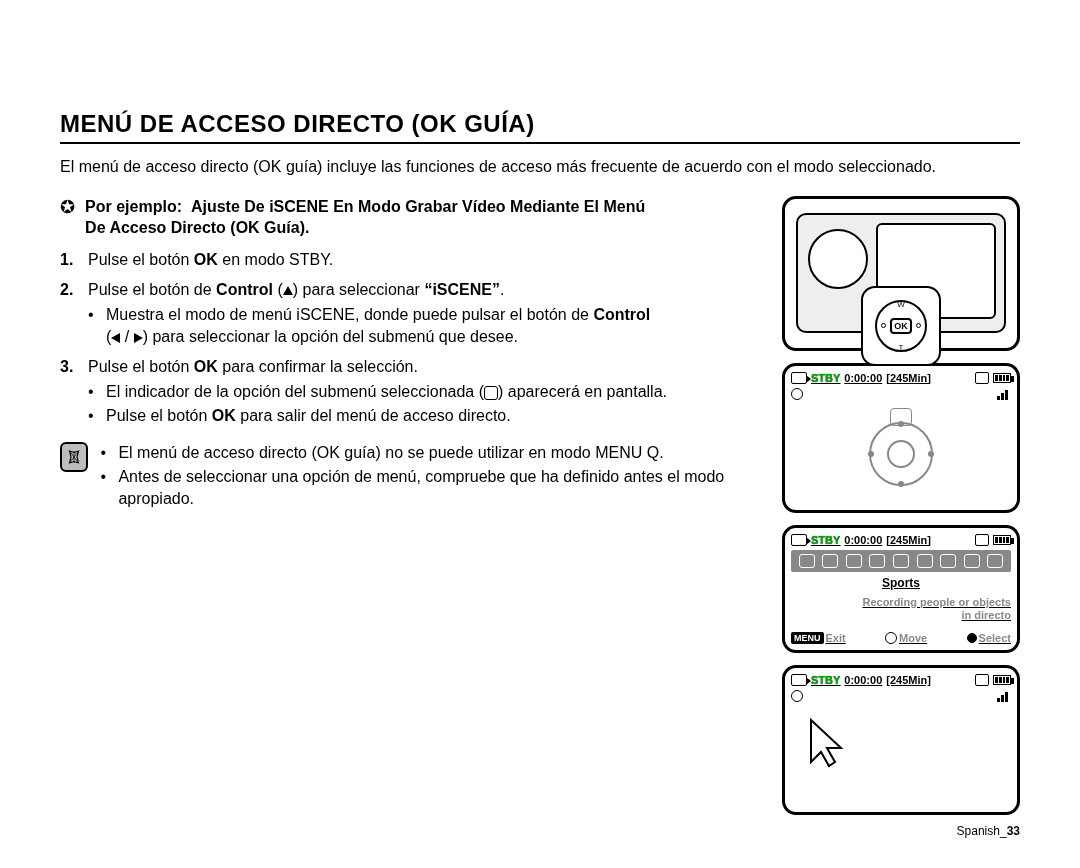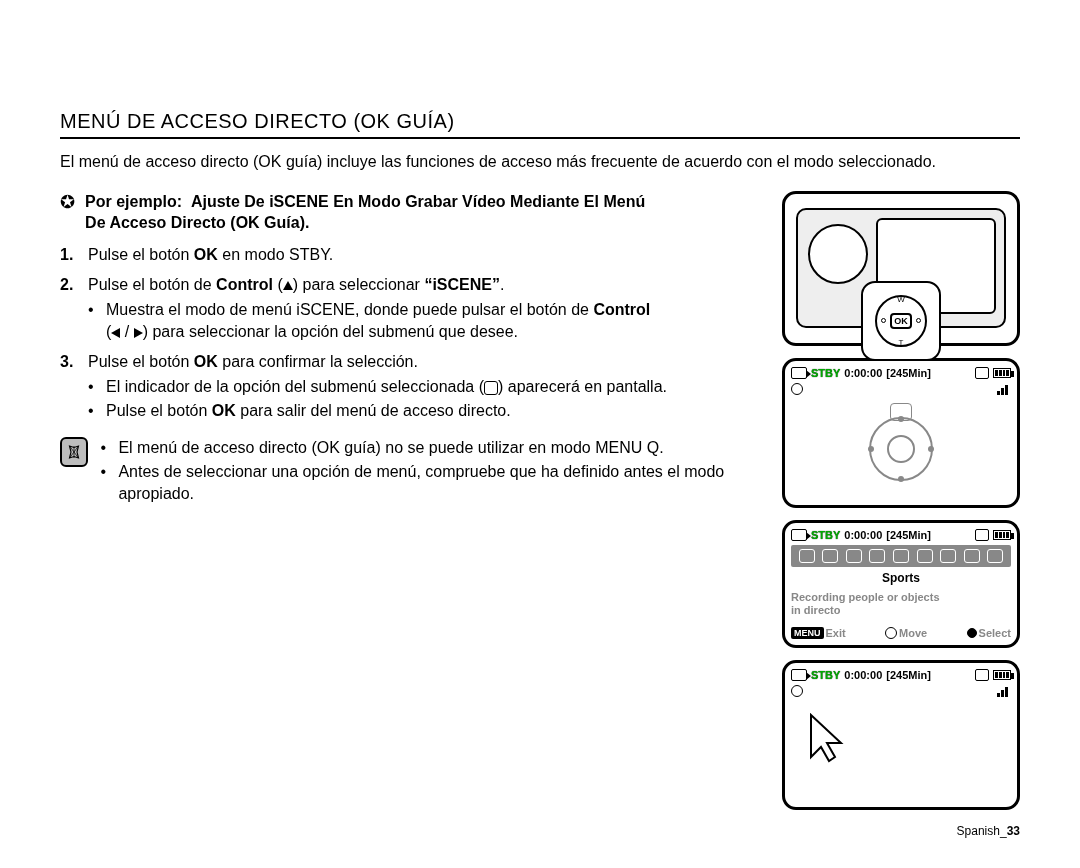--- a/index.html
+++ b/index.html
@@ -1,19 +1,19 @@
 <!DOCTYPE html>
 <html><head>
 <meta charset="utf-8">
 <style>
 * { box-sizing: border-box; margin: 0; padding: 0; }
 html, body { width: 1080px; height: 868px; background: #fff; font-family: Arial, Helvetica, sans-serif; color: #000; }
 .page { width: 1080px; height: 868px; position: relative; padding: 110px 60px 40px 60px; }
 .title-row { border-bottom: 2px solid #000; margin-bottom: 12px; }
-.title { font-size: 20px; font-weight: normal; letter-spacing: 0.5px; padding-bottom: 4px; }
+.title { font-size: 24px; font-weight: bold; letter-spacing: 0.5px; padding-bottom: 4px; }
 .intro { font-size: 16px; line-height: 1.35; margin-bottom: 18px; max-width: 930px; }
 .cols { display: flex; gap: 20px; }
 .left { flex: 1 1 auto; max-width: 715px; }
 .right { flex: 0 0 238px; display: flex; flex-direction: column; gap: 12px; }
 .example-row { display: flex; gap: 10px; margin-bottom: 10px; }
 .dia { font-size: 18px; line-height: 1; margin-top: 2px; }
 .ex-label { font-weight: bold; }
 .ex-text { font-weight: bold; font-size: 16px; line-height: 1.35; }
 .ex-sub { font-weight: bold; font-size: 16px; line-height: 1.35; margin-left: 0; }
 ol.steps { list-style: none; counter-reset: step; padding-left: 0; margin-left: 0; }
@@ -40,21 +40,21 @@
 .cam-screen { position:absolute; right:8px; top:8px; width:120px; height:96px; border:2px solid #000; border-radius:6px; background:#fff; }
 .cam-lens { position:absolute; left:10px; top:14px; width:60px; height:60px; border:2px solid #000; border-radius:50%; background:#fff; }
 .ok-pad { position:absolute; left:50%; bottom:-18px; transform:translateX(-50%); width:80px; height:80px; background:#fff; border:2px solid #000; border-radius:14px; display:flex; align-items:center; justify-content:center; }
 .ok-circle { width:52px; height:52px; border:2px solid #000; border-radius:50%; display:flex; align-items:center; justify-content:center; position:relative; }
 .ok-btn { width:22px; height:16px; border:2px solid #000; border-radius:4px; font-size:9px; display:flex; align-items:center; justify-content:center; font-weight:bold; }
 .ok-w { position:absolute; top:-2px; font-size:8px; }
 .ok-t { position:absolute; bottom:-2px; font-size:8px; }
 .ok-dot-l { position:absolute; left:4px; width:5px; height:5px; border:1.5px solid #000; border-radius:50%; }
 .ok-dot-r { position:absolute; right:4px; width:5px; height:5px; border:1.5px solid #000; border-radius:50%; }
 
-.lcd { width:238px; border:3px solid #000; border-radius:14px; background:#fff; padding:6px; display:flex; flex-direction:column; }
+.lcd { width:238px; border:3px solid #000; border-radius:14px; background:#fff; padding:6px; display:flex; flex-direction:column;text-decoration:underline; }
 .lcd .bar { display:flex; align-items:center; gap:4px; font-size:11px; font-weight:bold; margin-bottom:4px; }
 .vid-ico { width:16px; height:12px; border:1.5px solid #000; border-radius:2px; background:#fff; position:relative; }
 .vid-ico::after { content:""; position:absolute; right:-5px; top:2px; border-top:4px solid transparent; border-bottom:4px solid transparent; border-left:5px solid #000; }
 .stby { color:#0a0; font-weight:bold; text-shadow: 0 0 1px #000; }
 .card-ico { width:14px; height:12px; border:1.5px solid #000; border-radius:2px; }
 .batt { width:18px; height:10px; border:1.5px solid #000; position:relative; display:inline-block; }
 .batt::after { content:""; position:absolute; right:-4px; top:2px; width:3px; height:6px; background:#000; }
 .batt-fill { display:flex; gap:1px; padding:1px; height:100%; }
 .batt-fill span { flex:1; background:#000; }
 .check { width:14px; height:12px; display:inline-flex; align-items:flex-end; gap:1px; }
@@ -68,21 +68,21 @@
 .ring .dot { position:absolute; width:6px; height:6px; background:#888; border-radius:50%; }
 .ring .dup{top:-3px; left:50%; transform:translateX(-50%);} 
 .ring .ddn{bottom:-3px; left:50%; transform:translateX(-50%);} 
 .ring .dlf{left:-3px; top:50%; transform:translateY(-50%);} 
 .ring .drt{right:-3px; top:50%; transform:translateY(-50%);} 
 .tiny-scene { position:absolute; top:4px; left:50%; transform:translateX(-50%); width:22px; height:18px; border:1.5px solid #888; border-radius:4px; }
 
 .lcd2-strip { background:#888; height:22px; border-radius:2px; display:flex; align-items:center; justify-content:space-around; padding:0 4px; margin-bottom:4px; }
 .lcd2-strip .si { width:16px; height:14px; border:1px solid #fff; border-radius:3px; }
 .lcd2-sports { text-align:center; font-size:12px; font-weight:bold; margin-bottom:6px; }
-.lcd2-desc { text-align:left; font-size:11px; color:#888; font-weight:bold; text-shadow: -1px 0 #fff,1px 0 #fff,0 -1px #fff,0 1px #fff; line-height:1.2; margin-bottom:10px; }
+.lcd2-desc { text-align:right; font-size:11px; color:#888; font-weight:bold; text-shadow: -1px 0 #fff,1px 0 #fff,0 -1px #fff,0 1px #fff; line-height:1.2; margin-bottom:10px; }
 .lcd2-foot { display:flex; align-items:center; justify-content:space-between; font-size:11px; font-weight:bold; color:#000; }
 .lcd2-foot .grp { display:flex; align-items:center; gap:2px; }
 .menu-chip { background:#000; color:#fff; font-size:9px; padding:1px 3px; border-radius:2px; }
 .foot-txt { color:#888; text-shadow: -1px 0 #fff,1px 0 #fff,0 -1px #fff,0 1px #fff; font-weight:bold; }
 .move-ico { width:12px; height:12px; border:1.5px solid #000; border-radius:50%; position:relative; background:#fff; }
 .sel-ico { width:10px; height:10px; border:1.5px solid #000; border-radius:50%; background:#000; }
 
 .lcd3-body { height:100px; position:relative; }
 .cursor { position:absolute; left:18px; top:12px; }
 .cursor svg { width:40px; height:50px; }

